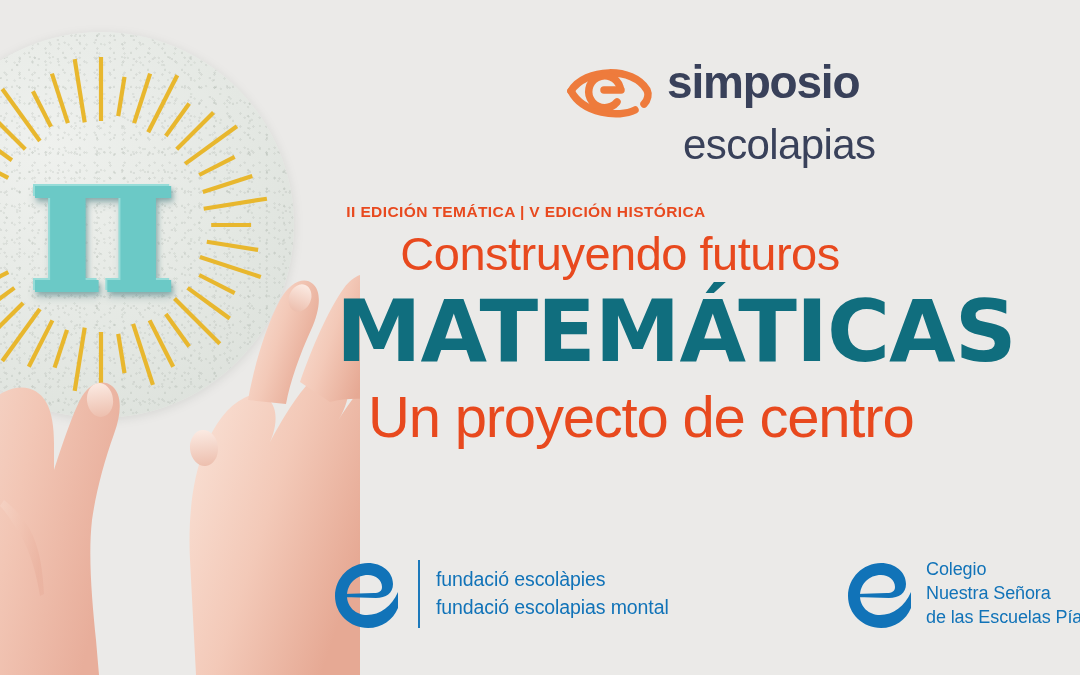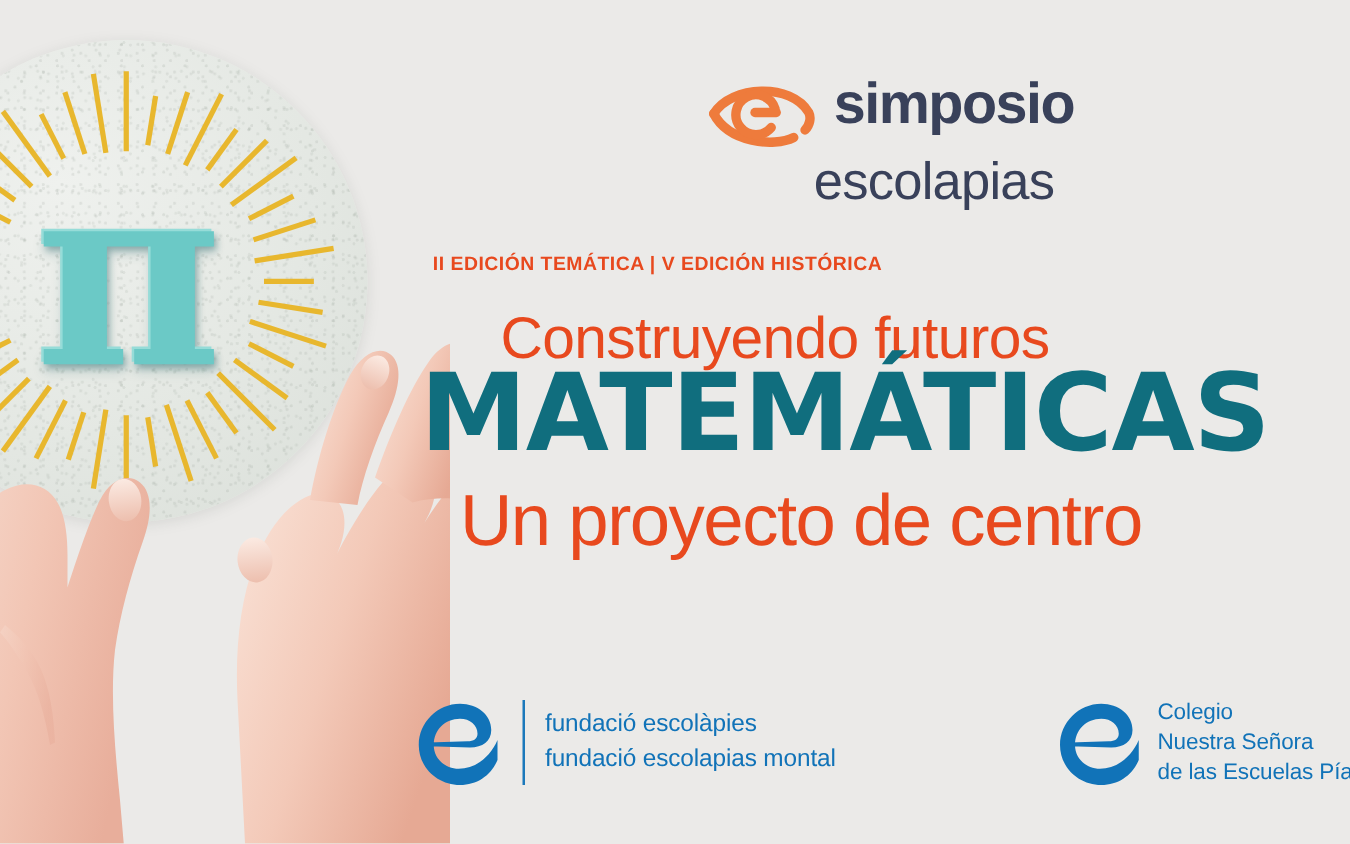--- a/index.html
+++ b/index.html
@@ -80,42 +80,42 @@
   .brand-row { display:flex; align-items:flex-start; gap:14px; }
   .brand-word {
     font-size:46px;
     font-weight:700;
     color:#39415A;
     letter-spacing:-1.2px;
     line-height:.98;
   }
   .brand-sub {
     margin-top:2px;
-    margin-left:86px;
+    margin-left:118px;
     font-size:42px;
     font-weight:400;
     color:#39415A;
     letter-spacing:-.6px;
     line-height:1;
   }
 
   #edition {
     position:absolute;
     left:0; top:203px;
     width:892px;
     text-align:center;
     font-size:15.5px;
     font-weight:700;
     letter-spacing:.4px;
     color:#E8491E;
     padding-left:160px;
   }
   #tagline {
     position:absolute;
-    left:0; top:245px;
+    left:0; top:229px;
     width:1080px;
     text-align:center;
     padding-left:160px;
     font-size:47px;
     font-weight:400;
     color:#E8491E;
     letter-spacing:-.5px;
     line-height:1.05;
     white-space:nowrap;
   }

